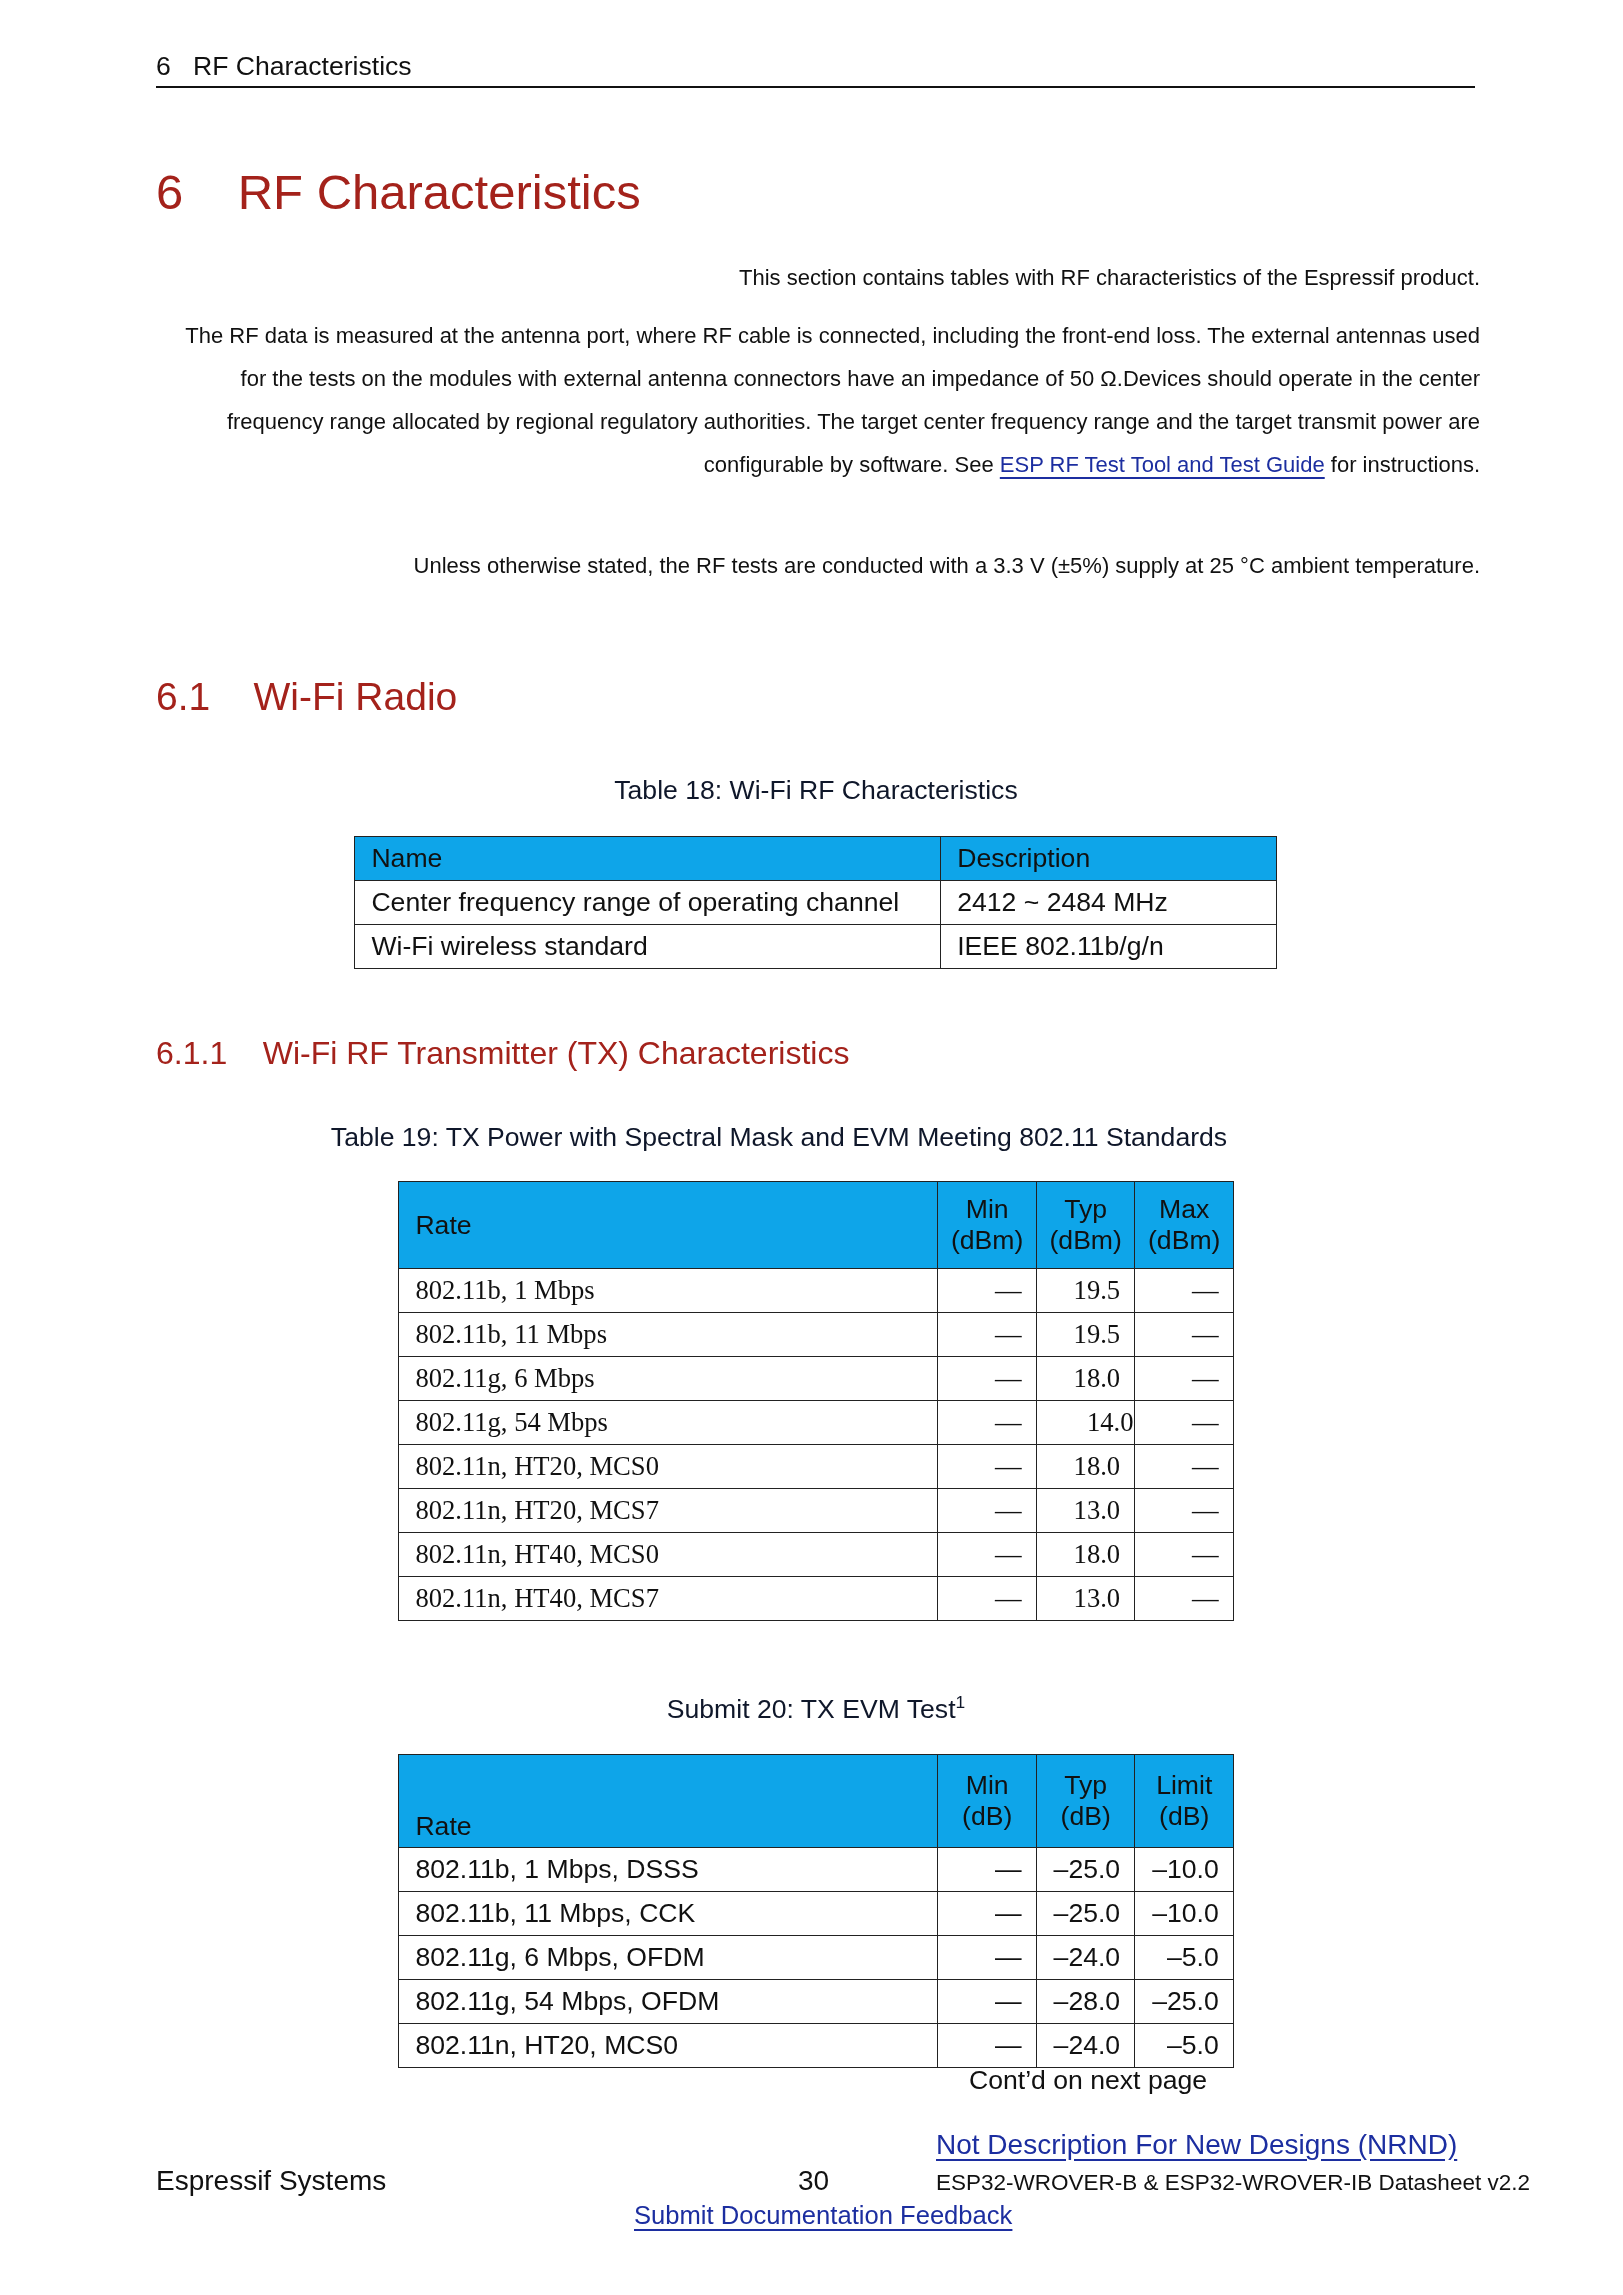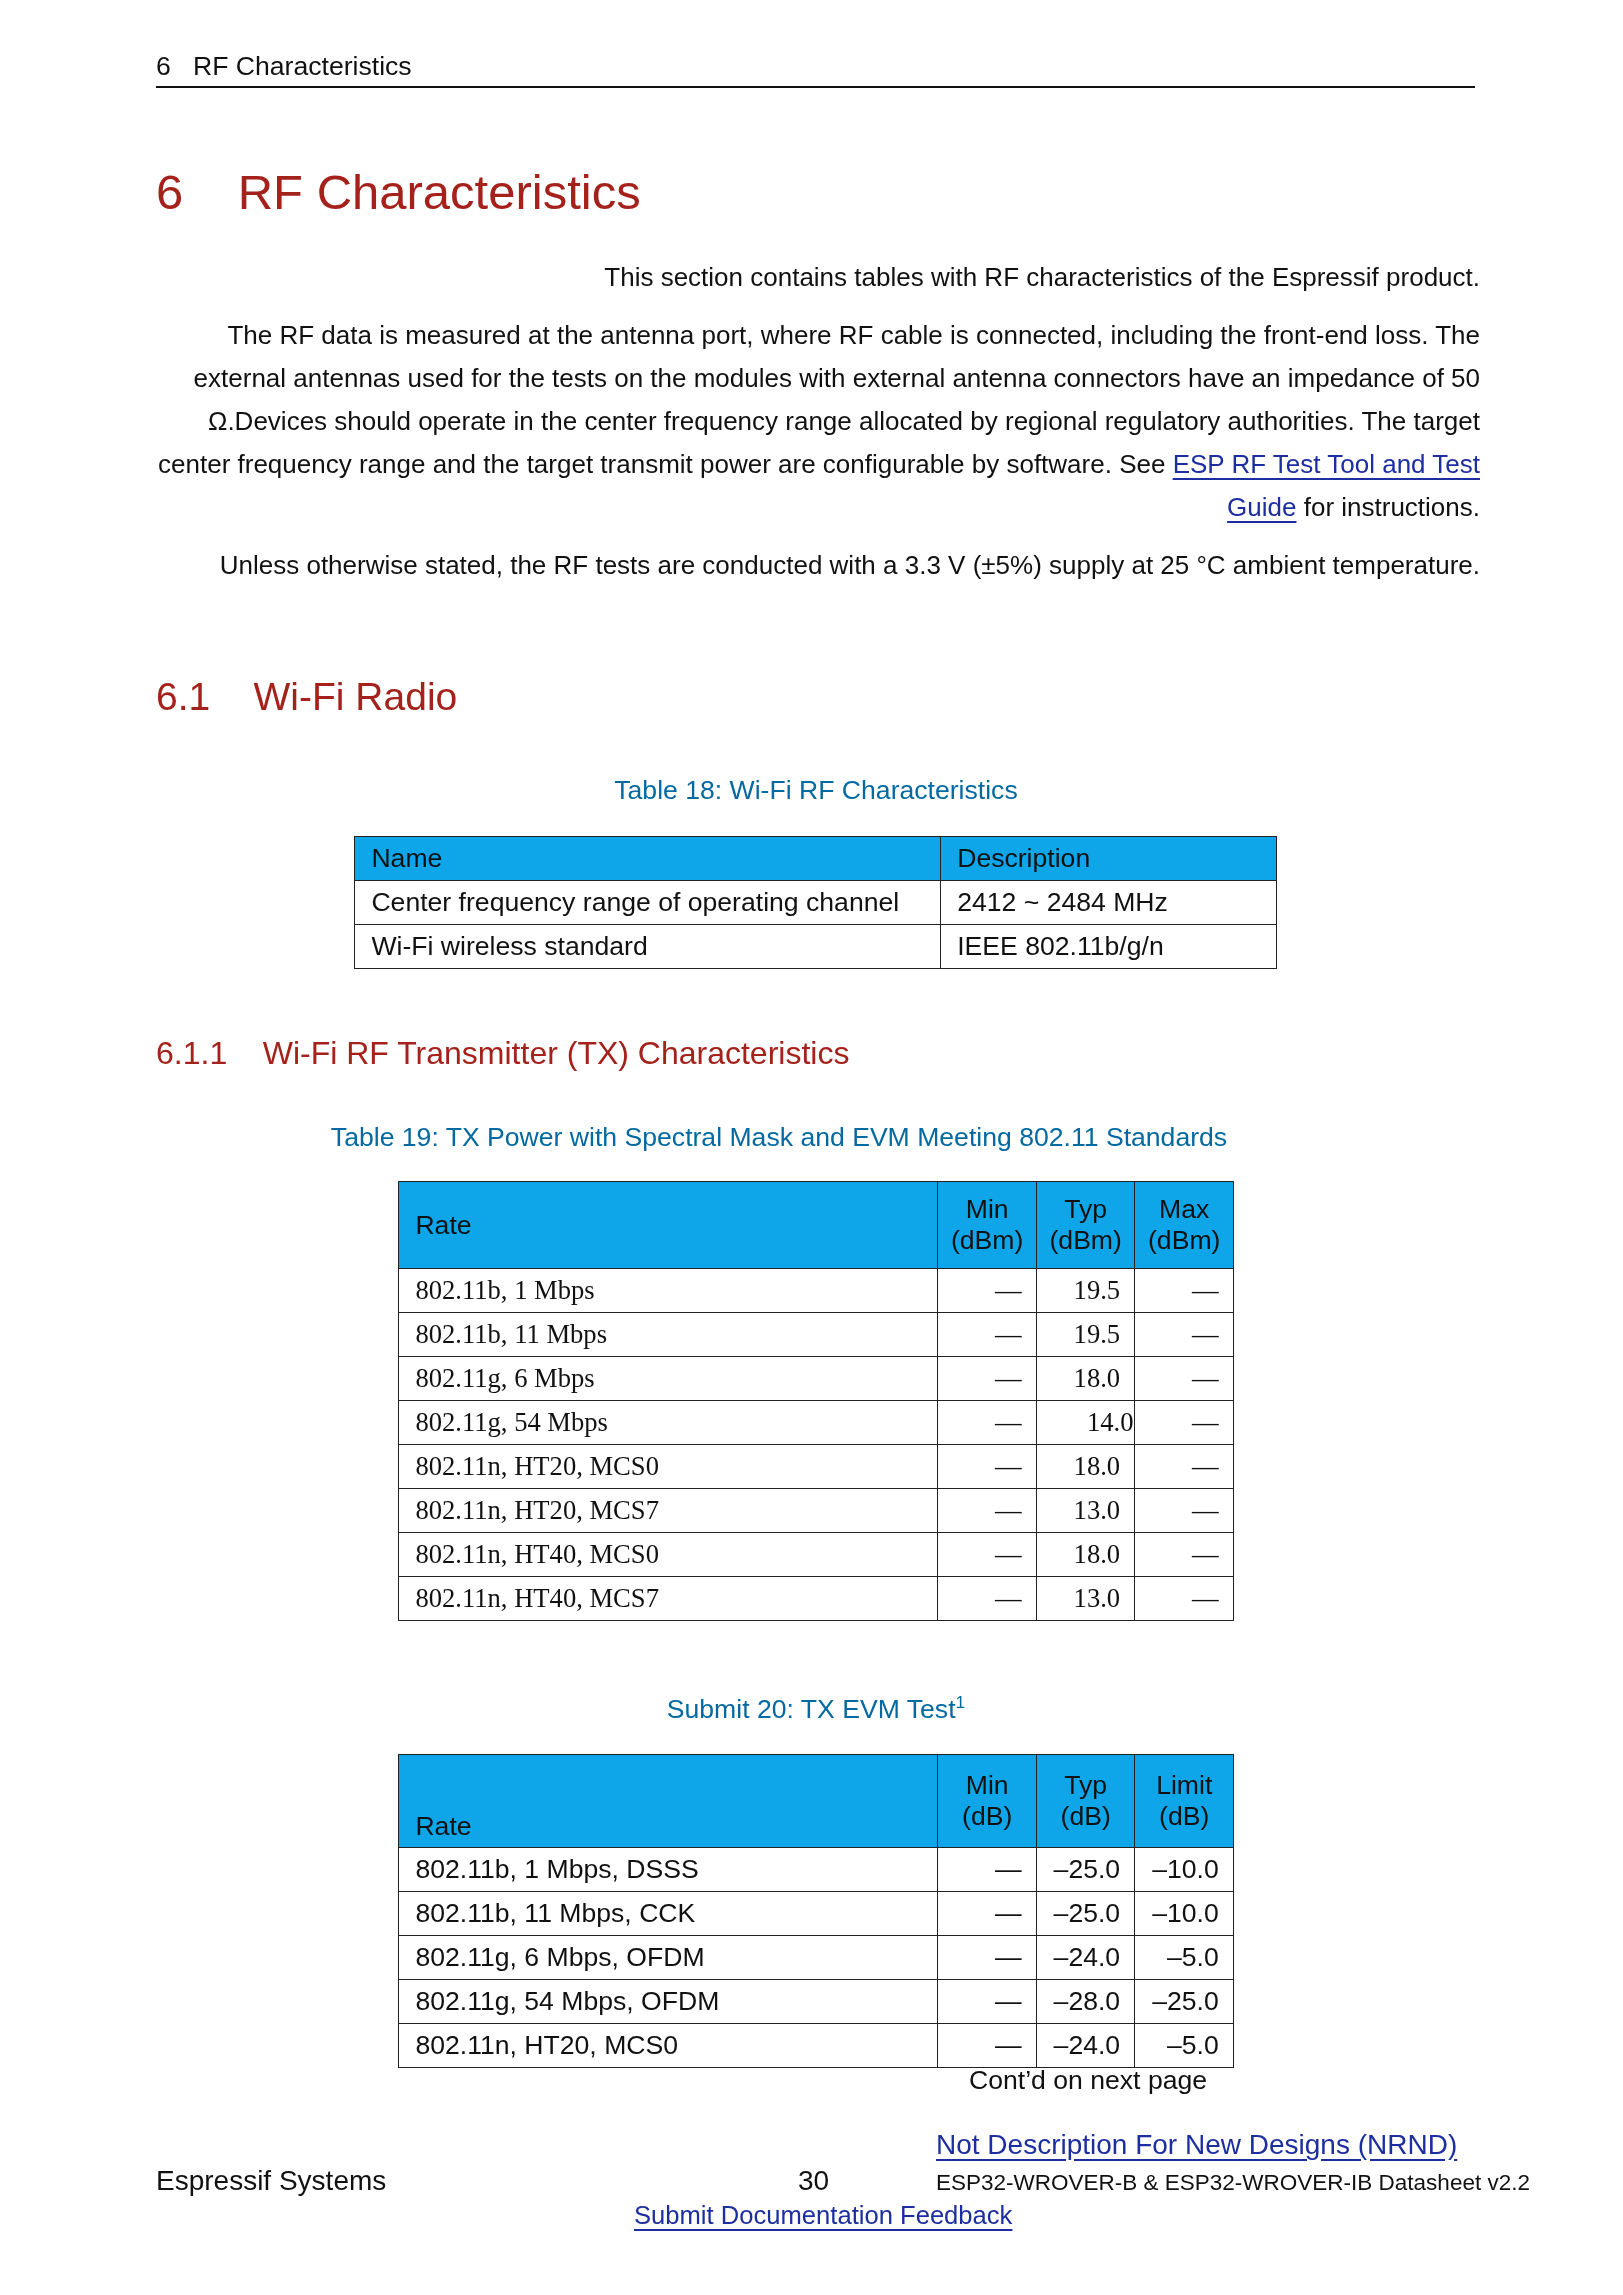--- a/index.html
+++ b/index.html
@@ -2,25 +2,25 @@
 <html style="font-size:8.2px"><head>
 <meta charset="utf-8">
 <style>
   html, body { margin:0; padding:0; background:#ffffff; }
   body { width:1623px; height:2295px; position:relative; overflow:hidden;
          font-family:"Liberation Sans", sans-serif; color:#111; }
   .abs { position:absolute;text-align:right; }
   .running-head { left:156px; top:51px; font-size:26.6px; color:#111; }
   .head-rule { left:156px; top:86px; width:1319px; height:2px; background:#111; }
   .h1 { left:156px; top:164px; font-size:49px; color:#a4221b; white-space:pre; }
-  .para { left:156px; width:1324px; font-size:26px; line-height:43px; color:#111; }
+  .para { left:156px; width:1324px; font-size:22px; line-height:43px; color:#111; }
   .para a, .link { color:#1c2ea0; text-decoration:underline; text-underline-offset:5.1px; }
   .h2 { left:156px; top:675px; font-size:39px; color:#a4221b; white-space:pre; }
   .h3 { left:156px; top:1035px; font-size:32px; color:#a4221b; white-space:pre; }
-  .caption { font-size:26.6px; color:#0369a1; text-align:center; white-space:nowrap; }
+  .caption { font-size:26.6px; color:#0f172a; text-align:center; white-space:nowrap; }
   table { border-collapse:collapse; position:absolute; font-size:26.6px; }
   td, th { border:1.5px solid #222; padding:0 16.4px; font-weight:normal; text-align:left; }
   th { background:#0ea5e9; }
   .num { text-align:right; }
   .ctr { text-align:center; }
   .t18 { left:354px; top:836px; width:923px; }
   .t18 td, .t18 th { height:43px; }
   .t19 { left:398px; top:1181px; width:836px; }
   .t19 td { height:43px;font-family:Liberation Serif, serif; }
   .t19 th { height:86px; }

